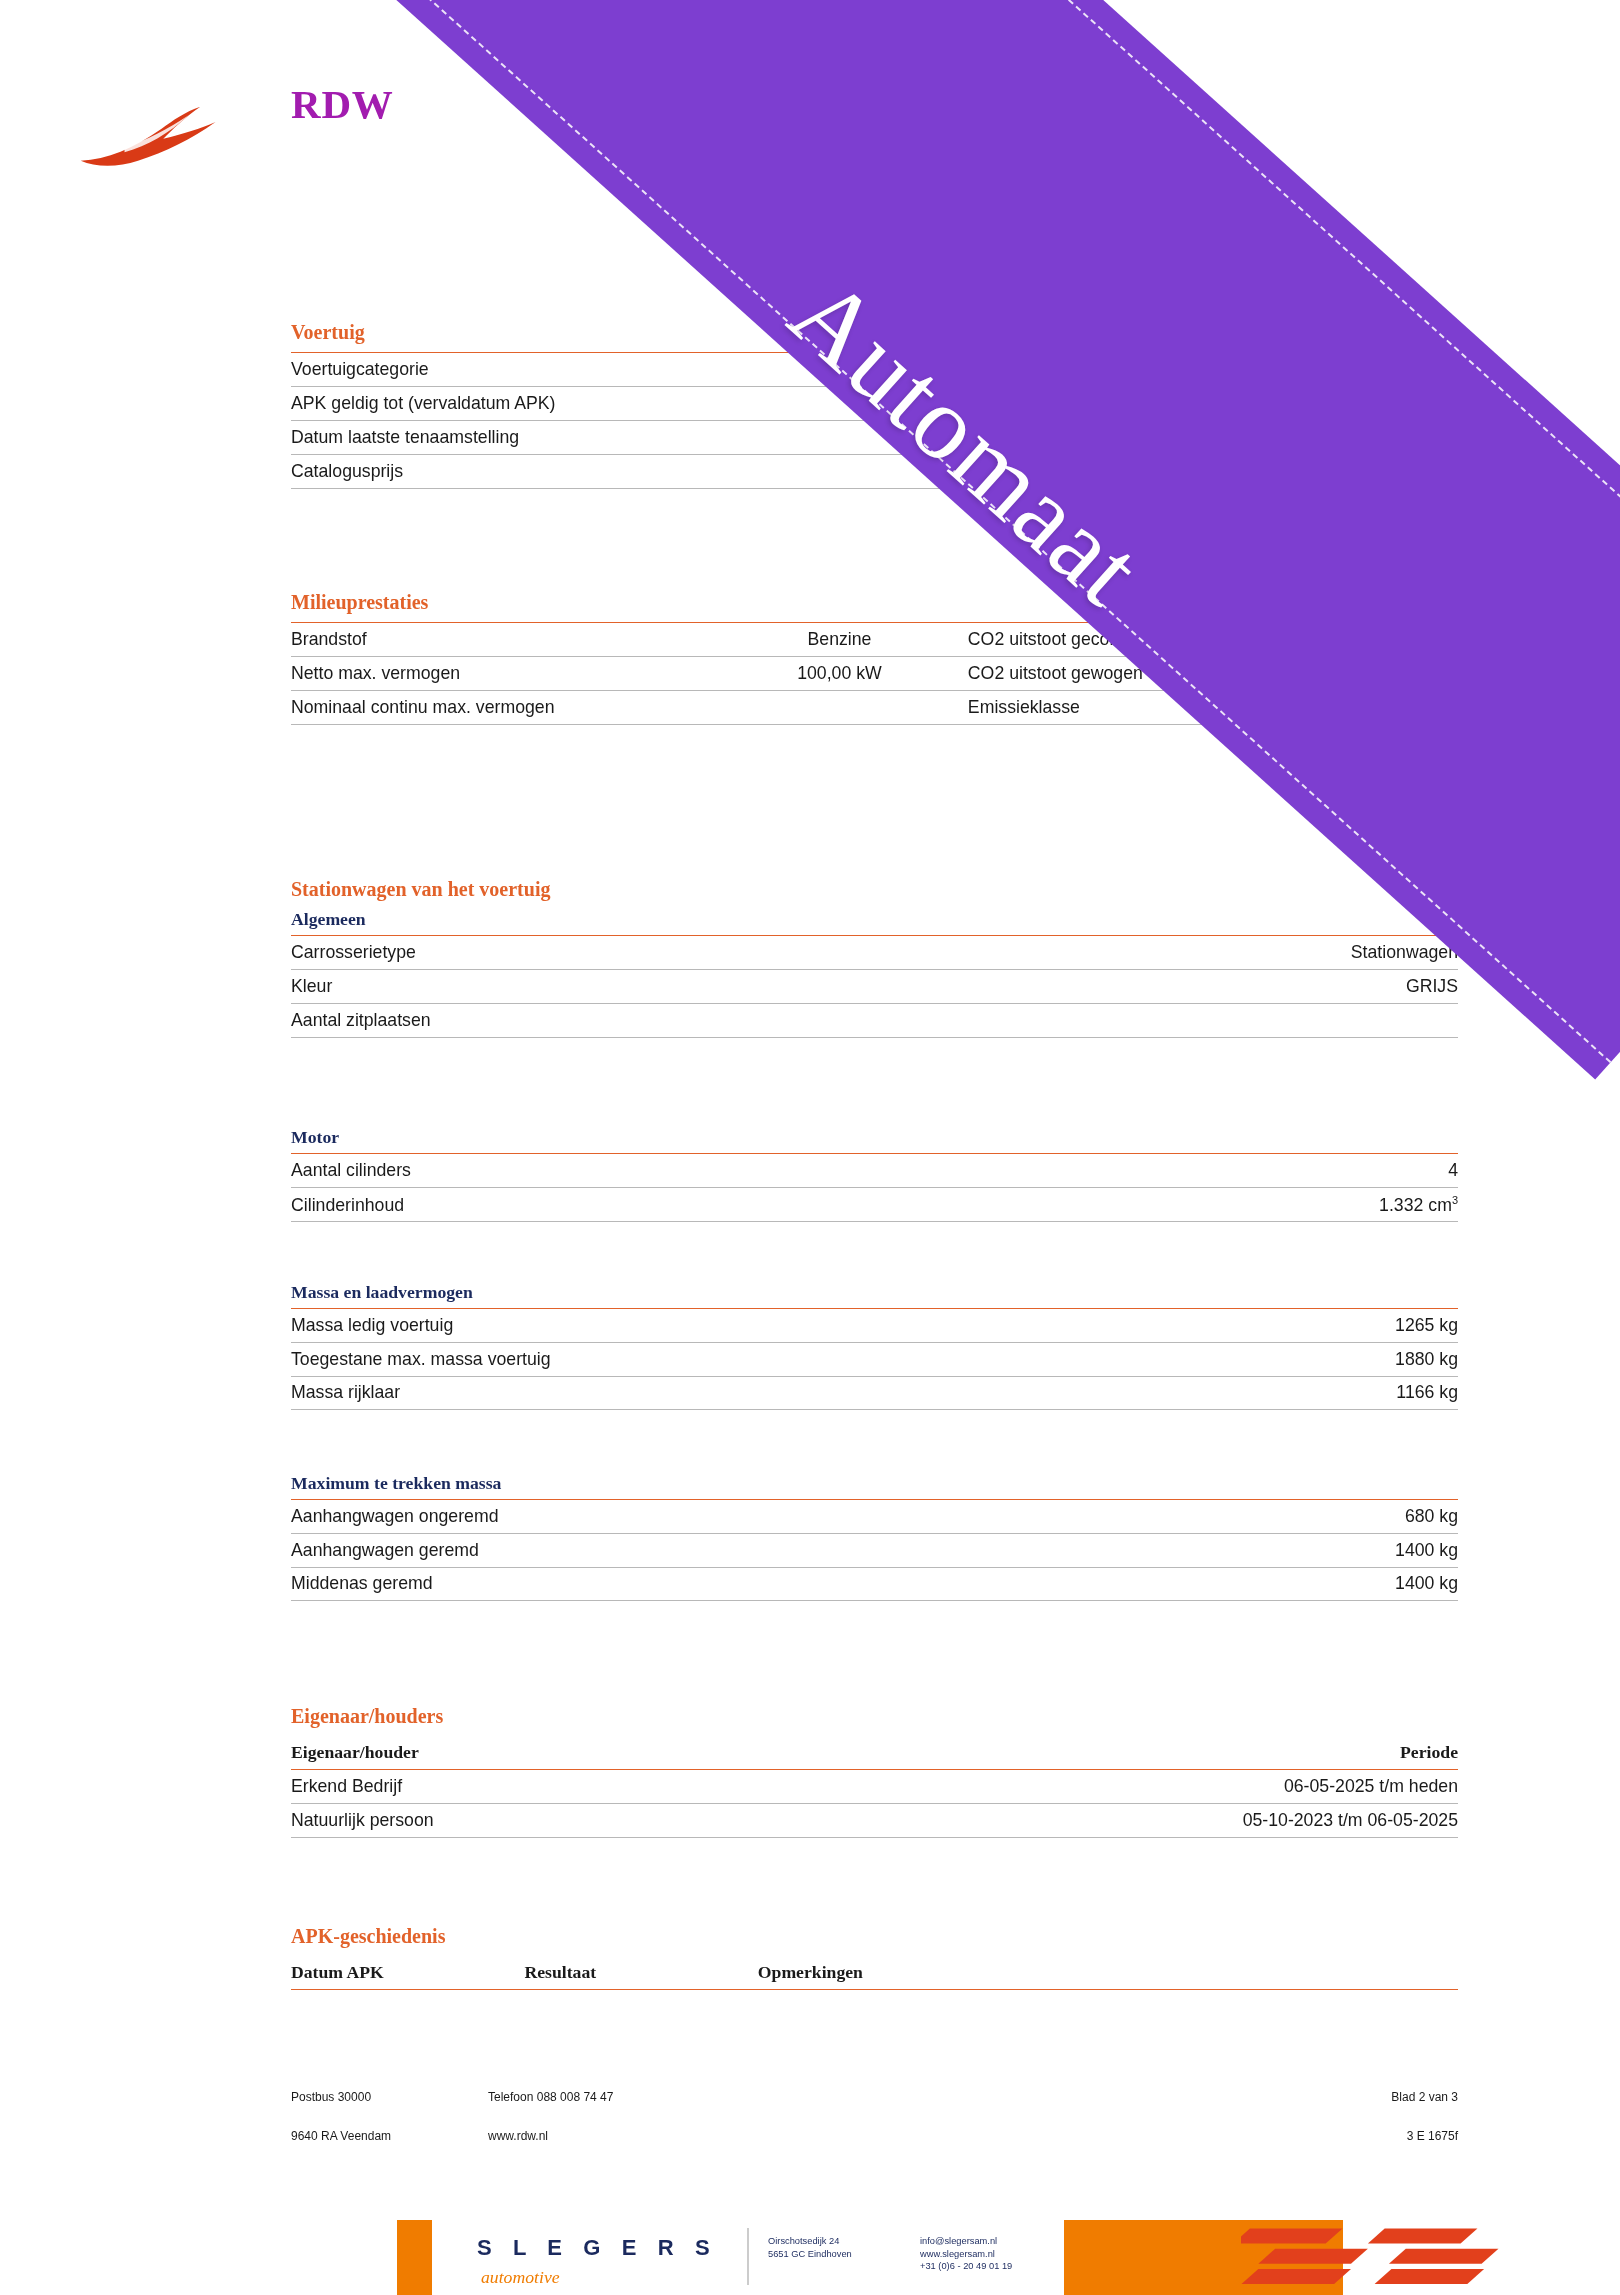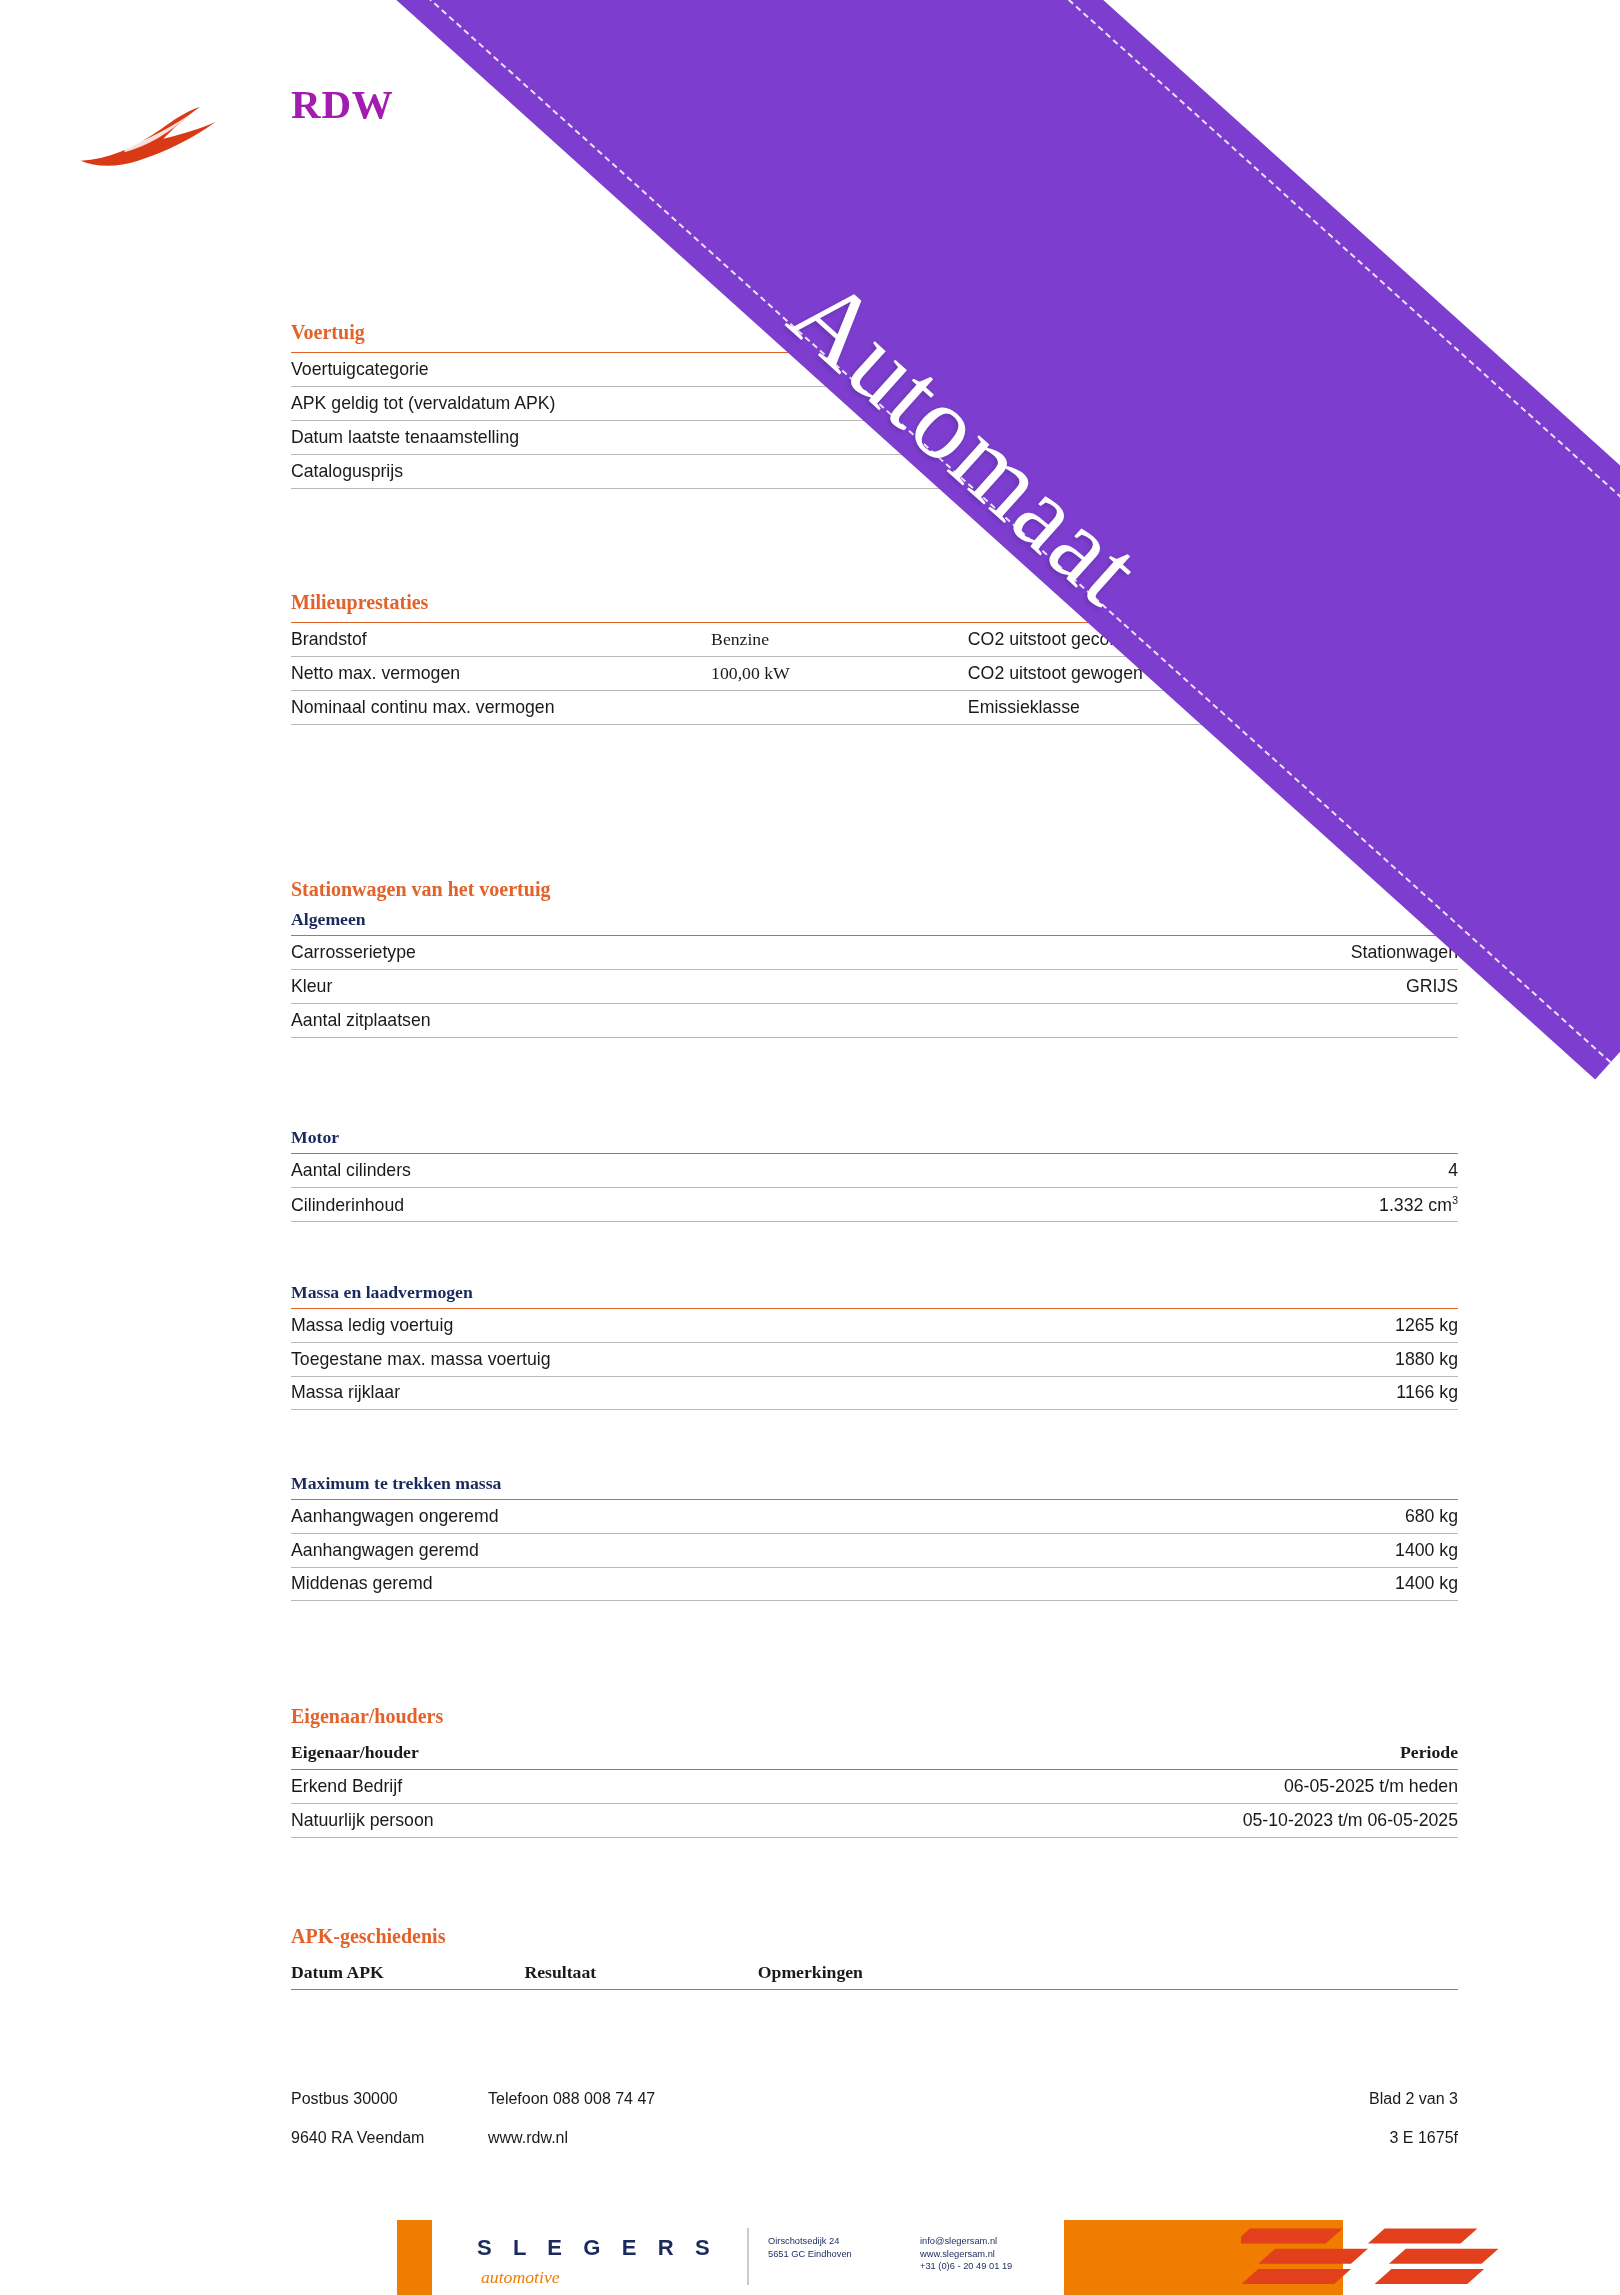--- a/index.html
+++ b/index.html
@@ -107,42 +107,42 @@
   table.rows td {
     font-size: 17.7px;
     color: #1a1a1a;
     padding: 5.9px 0 5.9px 0;
     border-bottom: 0.8px solid #b8b8b8;
     vertical-align: bottom;
   }
   table.rows tr:first-child td { border-top: 0.8px solid #e2622a; }
   td.lbl { text-align: left; }
   td.val { text-align: right; }
-  td.mid { text-align: left; font-family: Liberation Serif, serif; }
+  td.mid { text-align: center; }
   td.mid2 { text-align: left; padding-left: 34px; }
 
   .hdrrow td {
     font-family: "Liberation Serif", serif;
     font-weight: bold;
     font-size: 17.7px;
     color: #1b2a5e;
     border-bottom: 0.8px solid #e2622a !important;
     border-top: none !important;
     padding-bottom: 5px;
   }
 
   sup { font-size: 11px; vertical-align: super; }
 
   
   #footer {
     position: absolute;
     left: 291px;
     top: 2090px;
     width: 1167px;
-    font-size: 16px;
+    font-size: 12px;
     color: #1a1a1a;
   }
   #footer .frow { position: relative; height: 39px; }
   #footer .c1 { position: absolute; left: 0; }
   #footer .c2 { position: absolute; left: 197px; }
   #footer .c3 { position: absolute; right: 0; }
 
   
   #ad {
     position: absolute;

